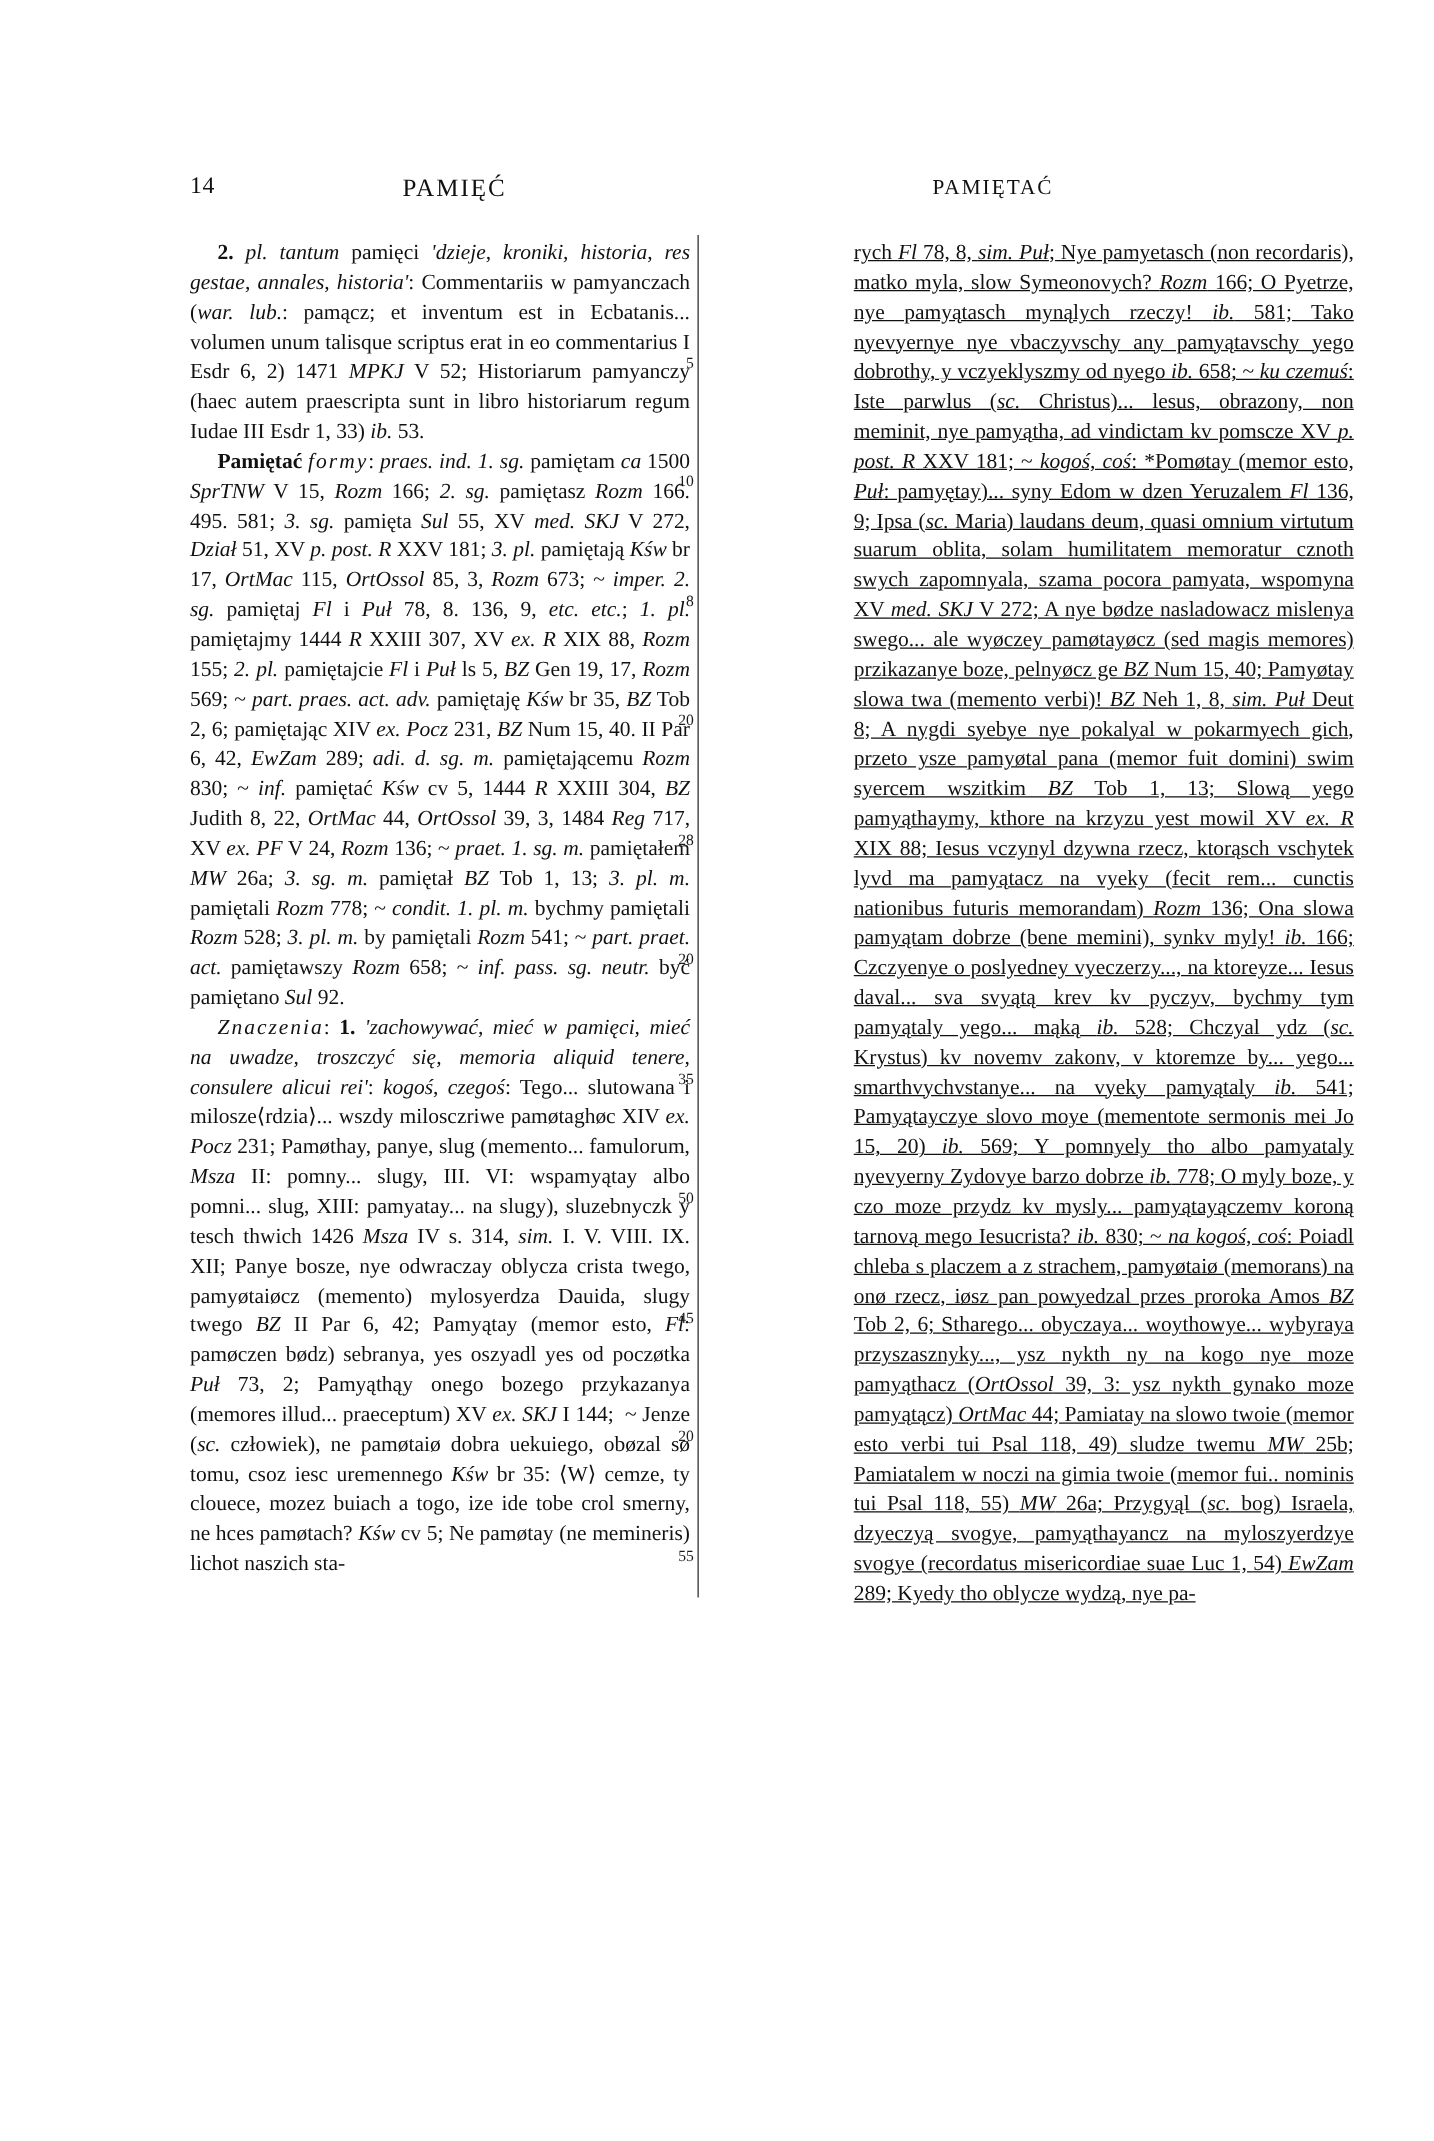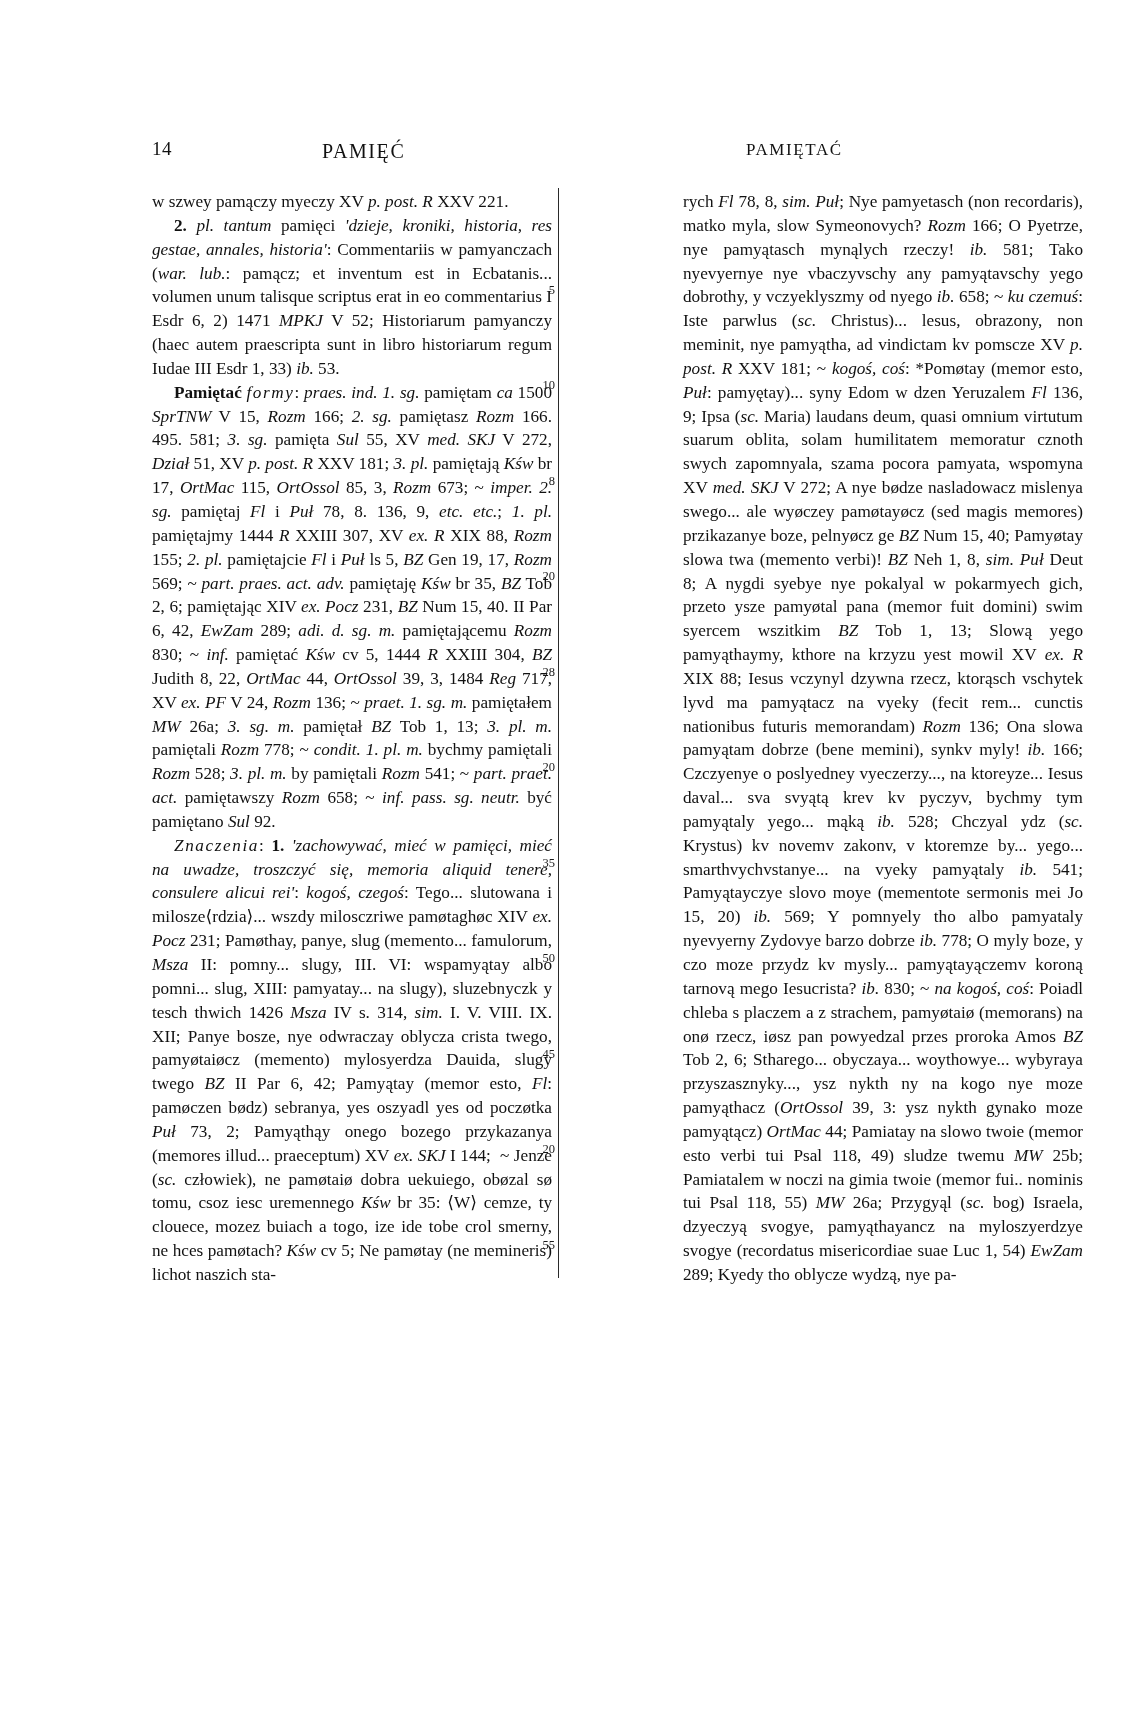--- a/index.html
+++ b/index.html
@@ -65,21 +65,21 @@
     position: absolute;
     top: 0;
     width: 400px;
     font-size: 17.2px;
     line-height: 23.85px;
     text-align: justify;
     text-justify: inter-word;
     hyphens: manual;
   }
   .col-left { left: 0; }
-  .col-right { left: 531px; }
+  .col-right { left: 531px; text-decoration: underline; }
 
   .col p {
     margin: 0;
     text-indent: 0;
   }
   .col p.indent {
     text-indent: 22px;
   }
 
   
@@ -138,23 +138,20 @@
     <span class="linenum" style="top:763px">50</span>
     <span class="linenum" style="top:859px">45</span>
     <span class="linenum" style="top:954px">20</span>
     <span class="linenum" style="top:1050px">55</span>
   </div>
 
   <div class="columns">
 
     <div class="col col-left">
 
-      <p>
-        w szwey pamączy myeczy XV <i>p. post. R</i> XXV 221.
-      </p>
 
       <p class="indent">
         <b>2.</b> <i>pl. tantum</i> pamięci <i>'dzieje, kroniki, historia, res gestae, annales, historia'</i>: Commentariis w pamyanczach (<i>war. lub.</i>: pamącz; et inventum est in Ecbatanis... volumen unum talisque scriptus erat in eo commentarius I Esdr 6, 2) 1471 <i>MPKJ</i> V 52; Historiarum pamyanczy (haec autem praescripta sunt in libro historiarum regum Iudae III Esdr 1, 33) <i>ib.</i> 53.
       </p>
 
       <p class="indent">
         <b>Pamiętać</b> <i class="sp">formy</i>: <i>praes. ind. 1. sg.</i> pamiętam <i>ca</i> 1500 <i>SprTNW</i> V 15, <i>Rozm</i> 166; <i>2. sg.</i> pamiętasz <i>Rozm</i> 166. 495. 581; <i>3. sg.</i> pamięta <i>Sul</i> 55, XV <i>med. SKJ</i> V 272, <i>Dział</i> 51, XV <i>p. post. R</i> XXV 181; <i>3. pl.</i> pamiętają <i>Kśw</i> br 17, <i>OrtMac</i> 115, <i>OrtOssol</i> 85, 3, <i>Rozm</i> 673; ~ <i>imper. 2. sg.</i> pamiętaj <i>Fl</i> i <i>Puł</i> 78, 8. 136, 9, <i>etc. etc.</i>; <i>1. pl.</i> pamiętajmy 1444 <i>R</i> XXIII 307, XV <i>ex. R</i> XIX 88, <i>Rozm</i> 155; <i>2. pl.</i> pamiętajcie <i>Fl</i> i <i>Puł</i> ls 5, <i>BZ</i> Gen 19, 17, <i>Rozm</i> 569; ~ <i>part. praes. act. adv.</i> pamiętaję <i>Kśw</i> br 35, <i>BZ</i> Tob 2, 6; pamiętając XIV <i>ex. Pocz</i> 231, <i>BZ</i> Num 15, 40. II Par 6, 42, <i>EwZam</i> 289; <i>adi. d. sg. m.</i> pamiętającemu <i>Rozm</i> 830; ~ <i>inf.</i> pamiętać <i>Kśw</i> cv 5, 1444 <i>R</i> XXIII 304, <i>BZ</i> Judith 8, 22, <i>OrtMac</i> 44, <i>OrtOssol</i> 39, 3, 1484 <i>Reg</i> 717, XV <i>ex. PF</i> V 24, <i>Rozm</i> 136; ~ <i>praet. 1. sg. m.</i> pamiętałem <i>MW</i> 26a; <i>3. sg. m.</i> pamiętał <i>BZ</i> Tob 1, 13; <i>3. pl. m.</i> pamiętali <i>Rozm</i> 778; ~ <i>condit. 1. pl. m.</i> bychmy pamiętali <i>Rozm</i> 528; <i>3. pl. m.</i> by pamiętali <i>Rozm</i> 541; ~ <i>part. praet. act.</i> pamiętawszy <i>Rozm</i> 658; ~ <i>inf. pass. sg. neutr.</i> być pamiętano <i>Sul</i> 92.
       </p>
 
       <p class="indent">

